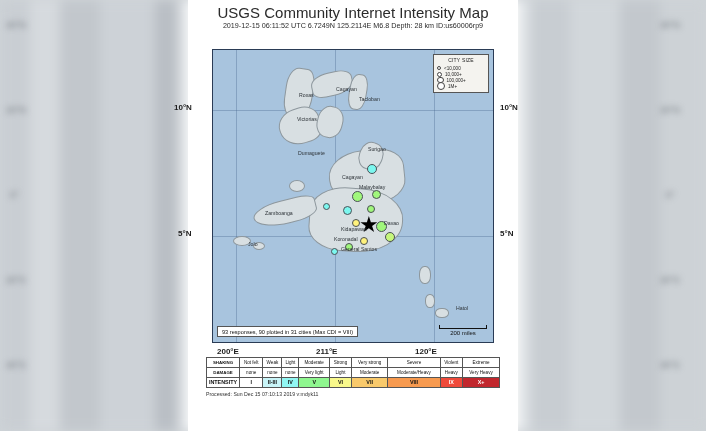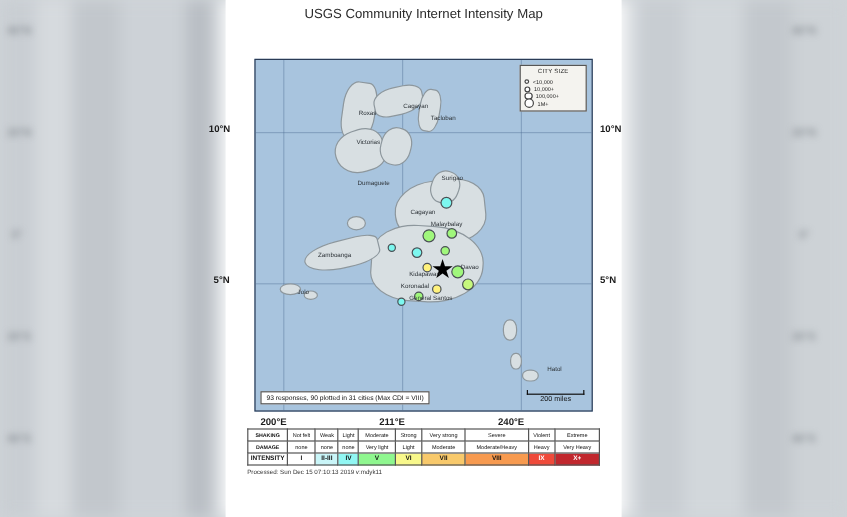--- a/index.html
+++ b/index.html
@@ -51,21 +51,21 @@
     top: 0;
     width: 330px;
     height: 431px;
     background: #ffffff;
   }
   .titleblock {
     text-align: center;
     padding-top: 6px;
   }
   .t1 {
-    font-size: 11px;
+    font-size: 15px;
     color: #2b2b2b;
     line-height: 13px;
   }
   .t2 {
     font-size: 9.5px;
     color: #2b2b2b;
     line-height: 12px;
   }
   .t3 {
     font-size: 7.2px;
@@ -236,20 +236,21 @@
   <span style="left:6px;top:275px">20°S</span>
   <span style="left:660px;top:275px">20°S</span>
   <span style="left:6px;top:360px">40°S</span>
   <span style="left:660px;top:360px">40°S</span>
 </div>
 
 <div class="paper">
 
   <div class="titleblock">
     <div class="t1">USGS Community Internet Intensity Map</div>
+    <div class="t3">2019-12-15 06:11:52 UTC 6.7249N 125.2114E M6.8 Depth: 28 km ID:us60006rp9</div>
   </div>
 
 </div>
 
 <div class="maparea">
   <div class="mapframe">
 
     <div class="grid-v" style="left:23px"></div>
     <div class="grid-v" style="left:122px"></div>
     <div class="grid-v" style="left:221px"></div>
@@ -331,21 +332,21 @@
     </div>
   </div>
 
   <div class="axis-lbl" style="left:-38px;top:54px">10°N</div>
   <div class="axis-lbl" style="left:-34px;top:180px">5°N</div>
   <div class="axis-lbl" style="left:288px;top:54px">10°N</div>
   <div class="axis-lbl" style="left:288px;top:180px">5°N</div>
 
   <div class="axis-lbl" style="left:5px;top:298px">200°E</div>
   <div class="axis-lbl" style="left:104px;top:298px">211°E</div>
-  <div class="axis-lbl" style="left:203px;top:298px">240°E</div>
+  <div class="axis-lbl" style="left:203px;top:298px">120°E</div>
 </div>
 
 <table class="inttable">
   <tbody>
       <tr>
     <td class="rowhdr">SHAKING</td>
     <td>Not felt</td>
     <td>Weak</td>
     <td>Light</td>
     <td>Moderate</td>

